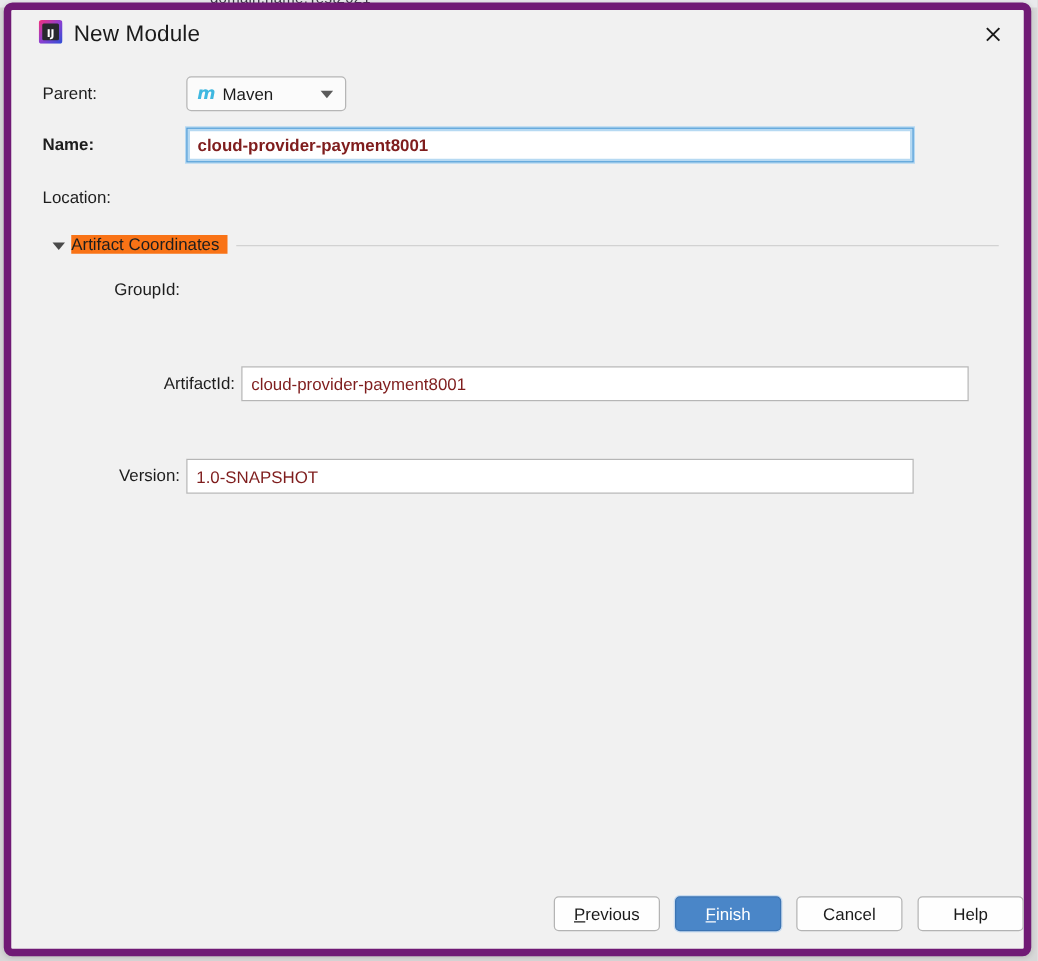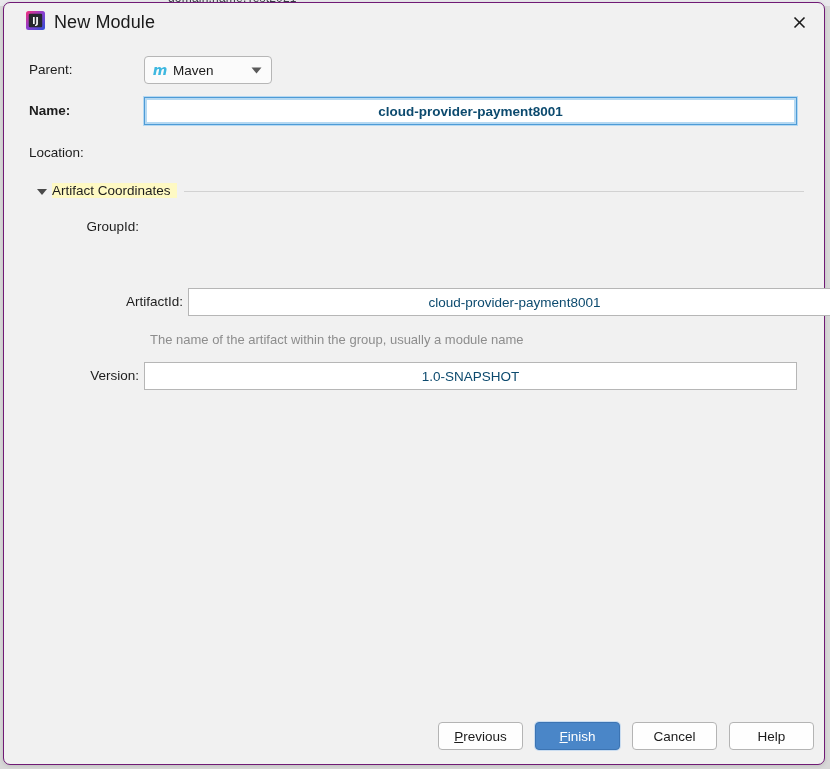--- a/index.html
+++ b/index.html
@@ -34,21 +34,21 @@
   }
 
   
   #dialog {
     position: absolute;
     top: 2px;
     left: 3px;
     width: 822px;
     height: 763px;
     background: #f1f1f1;
-    border: 1px solid #701a75;
+    border: 6px solid #701a75;
     border-radius: 7px;
     box-sizing: border-box;
     box-shadow: 0 1px 4px rgba(0,0,0,.12);
   }
 
   
   #titlebar {
     position: relative;
     height: 35px;
     width: 100%;
@@ -95,33 +95,32 @@
     color: #1d1d1d;
     top: 6px;
     white-space: nowrap;
   }
   .label.left  { left: 25px; }
   .label.right { width: 110px; left: 25px; text-align: right; }
 
   .field {
     position: absolute;
     left: 140px;
-    width: 653px;
+    width: 582px;
     height: 28px;
     background: #ffffff;
     border: 1px solid #b6b6b6;
     box-sizing: border-box;
     display: flex;
     align-items: center;
     font-size: 13.5px;
-    color: #0c4a6e;
+    color: #7f1d1d;
     padding: 0 7px;
     overflow: hidden;
     white-space: nowrap;
-    justify-content: center;
   }
   .field.focused {
     border: 2px solid #4e9bd6;
     outline: 2px solid #b6d9f2;
     outline-offset: -3px;
     box-shadow: 0 0 0 1px #b6d9f2;
   }
 
   
   #parent-combo {
@@ -190,21 +189,21 @@
     border-right: 5px solid transparent;
     border-top: 6px solid #4a4a4a;
     cursor: default;
   }
   #section-title {
     position: absolute;
     left: 48px;
     top: 2px;
     font-size: 13.5px;
     color: #1d1d1d;
-    background: #fef9c3;
+    background: #f97316;
     padding-right: 6px;
   }
   #section-rule {
     position: absolute;
     left: 180px;
     right: 20px;
     top: 10px;
     height: 1px;
     background: #d2d2d2;
   }
@@ -319,21 +318,20 @@
   <div class="row" style="top:210px;">
     <span class="label right">GroupId:</span>
   </div>
 
   <div class="row" style="top:285px;margin-left:44px;">
     <span class="label right">ArtifactId:</span>
     <div class="field">
       <span>cloud-provider-payment8001</span>
     </div>
   </div>
-  <div class="hint" style="top:329px;">The name of the artifact within the group, usually a module name</div>
 
   <div class="row" style="top:359px;">
     <span class="label right">Version:</span>
     <div class="field">
       <span>1.0-SNAPSHOT</span>
     </div>
   </div>
 
   <div id="button-bar">
     <div class="btn" id="btn-previous">

